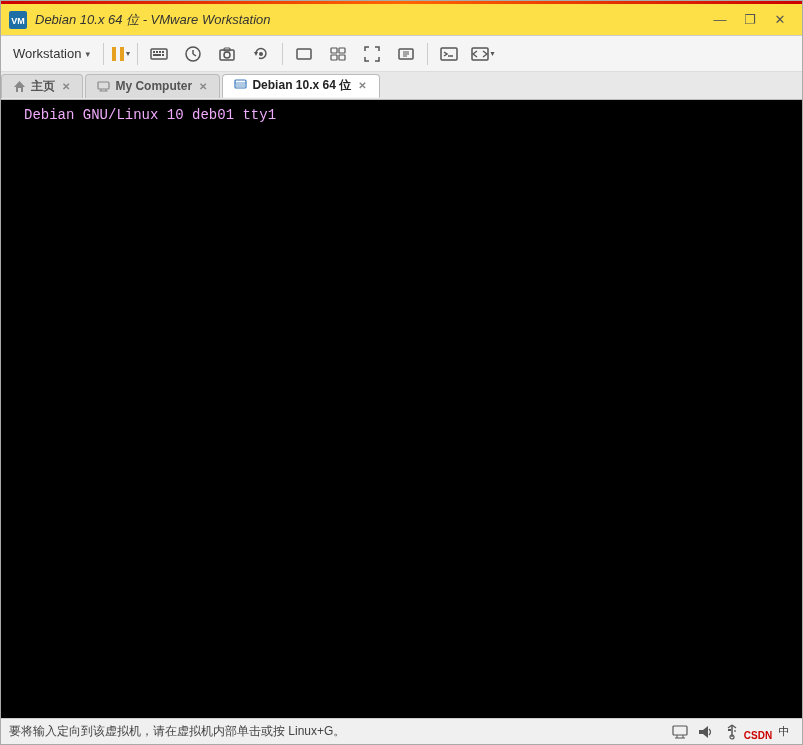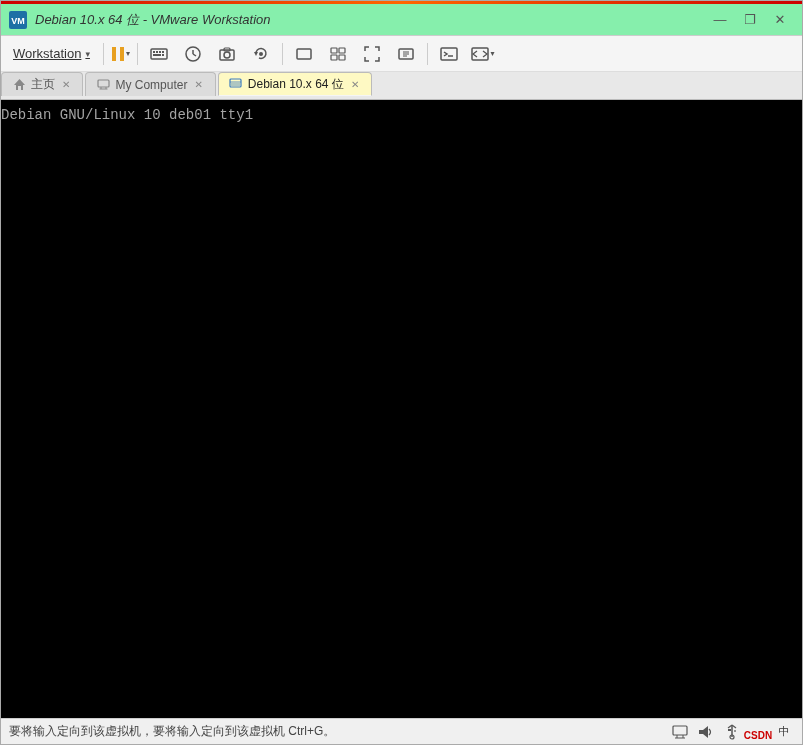--- a/index.html
+++ b/index.html
@@ -8,21 +8,21 @@
       height: 745px;
       background: #c0c0c0;
       font-family: 'Segoe UI', Arial, sans-serif;
       font-size: 12px;
       overflow: hidden;
     }
 
     
     .title-bar {
       height: 32px;
-      background: #86efac;
+      background: #fde047;
       border-bottom: 1px solid #ccc;
       display: flex;
       align-items: center;
       padding: 0 8px;
       justify-content: space-between;
     }
     .title-bar-left {
       display: flex;
       align-items: center;
       gap: 8px;
@@ -72,21 +72,20 @@
       align-items: center;
       gap: 4px;
       padding: 4px 8px;
       border: none;
       background: transparent;
       cursor: pointer;
       font-size: 13px;
       font-weight: 500;
       color: #333;
       border-radius: 3px;
-      text-decoration: underline;
     }
     .toolbar-sep {
       width: 1px;
       height: 22px;
       background: #ccc;
       margin: 0 3px;
     }
     .toolbar-btn {
       width: 32px;
       height: 28px;
@@ -119,40 +118,41 @@
       color: #555;
       margin-left: 1px;
     }
 
     
     .tabs-bar {
       height: 28px;
       background: #e8e8e8;
       border-bottom: 1px solid #bbb;
       display: flex;
-      align-items: flex-start;
+      align-items: center;
       padding: 0 0;
+      font-weight: bold;
     }
     .tab {
       display: flex;
       align-items: center;
       gap: 5px;
       padding: 4px 10px;
       border: 1px solid #bbb;
       border-bottom: none;
       background: #dcdcdc;
       cursor: pointer;
       font-size: 12px;
       color: #555;
       border-radius: 4px 4px 0 0;
       margin-right: 2px;
       height: 24px;
     }
     .tab.active {
-      background: #fef9c3;
+      background: #ffffff;
       color: #222;
       border-bottom: 1px solid #f5f5f5;
       z-index: 1;
     }
     .tab-close {
       font-size: 10px;
       color: #888;
       cursor: pointer;
       padding: 1px 2px;
       border-radius: 2px;
@@ -171,24 +171,24 @@
       background: #000;
       flex: 1;
       height: calc(745px - 32px - 36px - 28px - 26px);
       position: relative;
       overflow: hidden;
     }
     .terminal {
       width: 100%;
       height: 100%;
       background: #000;
-      padding: 6px 0;
+      padding: 6px 23px;
       font-family: 'Courier New', Courier, monospace;
       font-size: 14px;
-      color: #a3a3a3;
+      color: #f0abfc;
       line-height: 1.4;
     }
     .terminal-line {
       display: block;
       white-space: pre;
     }
     .cursor-block {
       display: inline-block;
       width: 8px;
       height: 14px;
@@ -421,21 +421,21 @@
   </div>
 
   <div class="main-content">
     <div class="terminal">
       <span class="terminal-line">Debian GNU/Linux 10 deb01 tty1</span>
       <span class="terminal-line"></span>
     </div>
   </div>
 
   <div class="status-bar">
-    <span class="status-left">要将输入定向到该虚拟机，要将输入定向到该虚拟机 Ctrl+G。</span>
+    <span class="status-left">要将输入定向到该虚拟机，请在虚拟机内部单击或按 Linux+G。</span>
     <div class="status-right">
 
       <div class="status-icon">
         <svg width="16" height="16" viewBox="0 0 16 16">
           <rect x="1" y="2" width="14" height="9" rx="1" fill="none" stroke="#555" stroke-width="1.2"></rect>
           <line x1="5" y1="11" x2="5" y2="14" stroke="#555" stroke-width="1"></line>
           <line x1="11" y1="11" x2="11" y2="14" stroke="#555" stroke-width="1"></line>
           <line x1="3" y1="14" x2="13" y2="14" stroke="#555" stroke-width="1"></line>
         </svg>
       </div>

